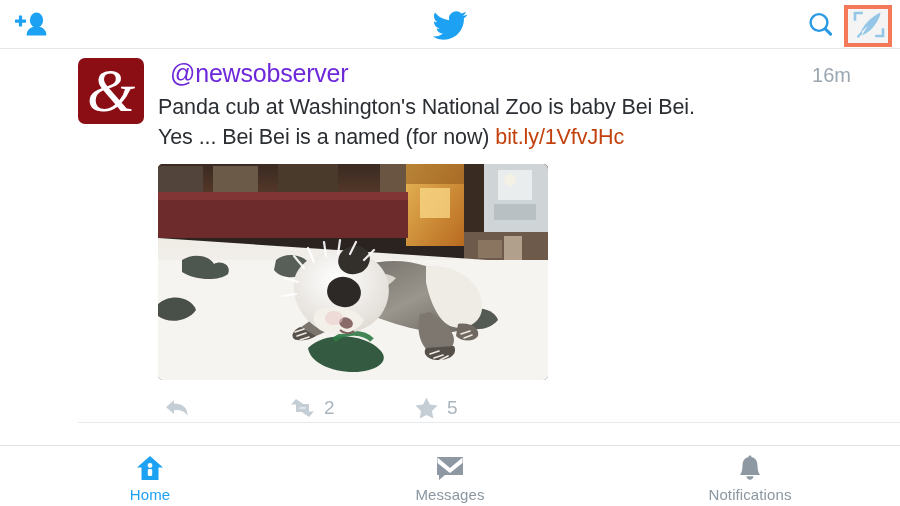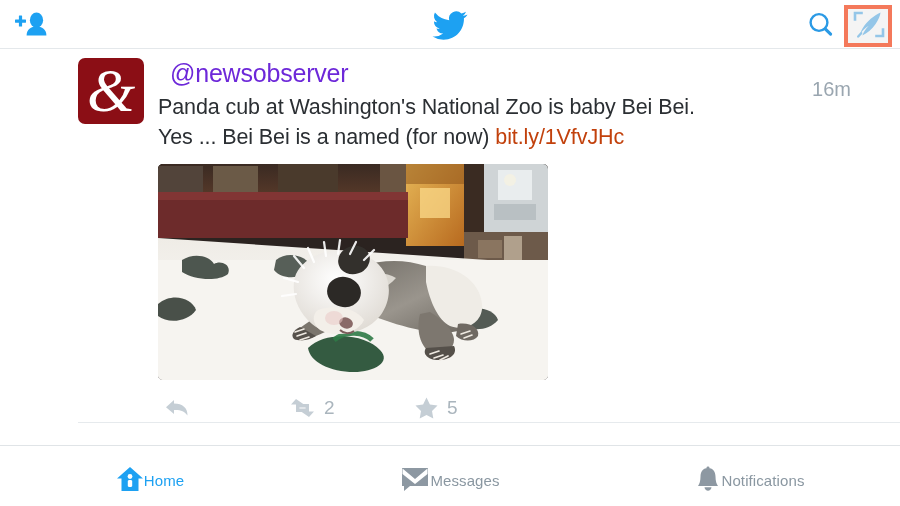--- a/index.html
+++ b/index.html
@@ -150,21 +150,21 @@
   }
   .handle {
     font-size: 25px;
     color: #6d28d9;
     margin-left: 12px;
     letter-spacing: -0.2px;
   }
   .timestamp {
     position: absolute;
     right: 35px;
-    top: 20px;
+    top: 6px;
     font-size: 20px;
     color: #9aa6b0;
   }
   .tweet-text {
     font-size: 21.5px;
     line-height: 30px;
     color: #2b2f33;
     margin-top: 4px;
     letter-spacing: -0.1px;
   }
@@ -217,20 +217,21 @@
     flex: 0 0 61px;
     height: 61px;
     border-top: 1px solid #e0e4e7;
     background: #ffffff;
     display: flex;
     box-sizing: border-box;
   }
   .nav-item {
     flex: 1 1 0;
     display: flex;
+    flex-direction: column;
     align-items: center;
     justify-content: center;
     cursor: pointer;
     padding-top: 4px;
   }
   .nav-icon {
     height: 27px;
     display: flex;
     align-items: flex-end;
     justify-content: center;

